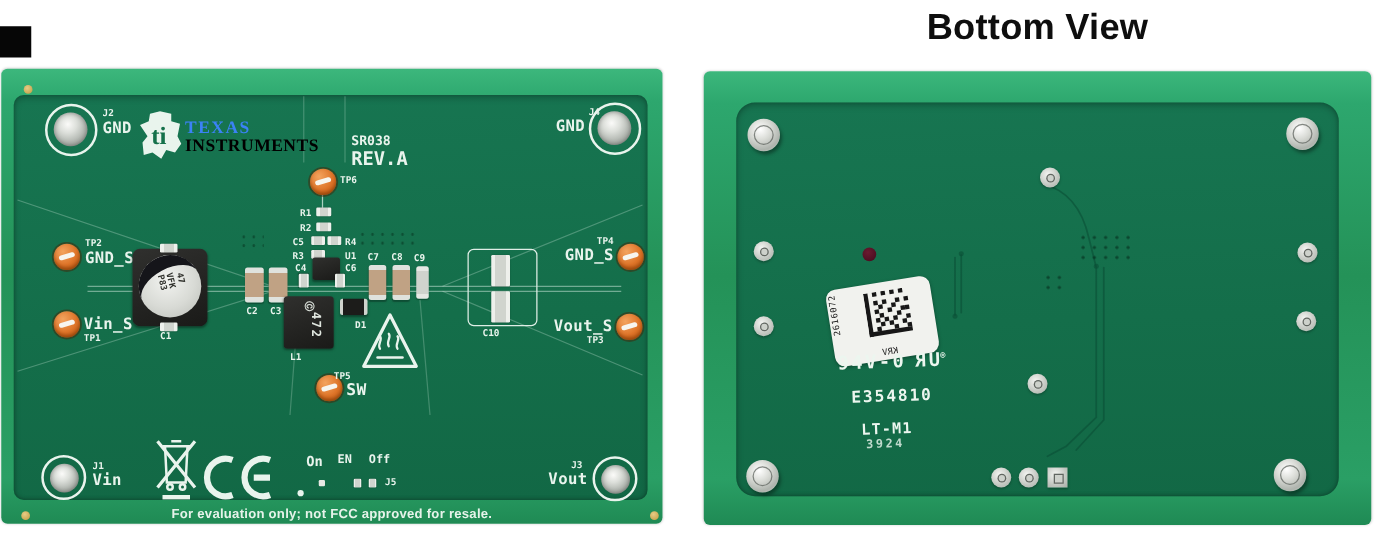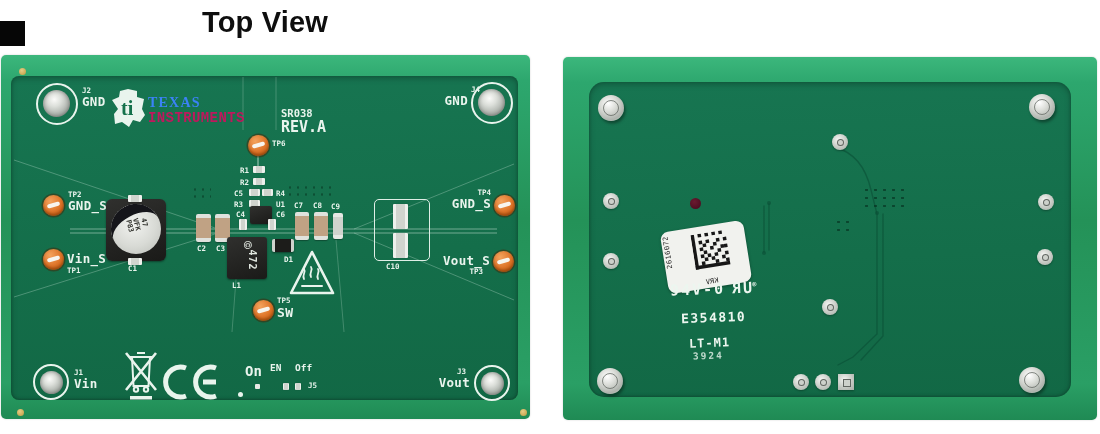--- a/index.html
+++ b/index.html
@@ -32,21 +32,21 @@
   .sticker .krv{position:absolute;left:38px;bottom:2px;font-size:7px;font-family:"DejaVu Sans Mono",monospace;color:#1c1c1c;transform:scaleX(-1)}
   .bsilk{position:absolute;font-family:"DejaVu Sans Mono",monospace;font-weight:bold;color:#ecf6ef;transform:rotate(-2deg);line-height:1;white-space:nowrap}
   .mark-mirror{display:inline-block;transform:scaleX(-1);margin-left:5px}
   .footer{position:absolute;text-align:center;font-size:10.5px;font-weight:bold;color:#e6f3ea;letter-spacing:.2px}
 </style>
 </head>
 <body>
 
 <div class="stage">
 
-  <div class="title" style="left:0;width:530px;top:6px">Top View</div>
+  <div class="title" style="left:563px;width:534px;top:6px">Bottom View</div>
 
   <div class="board-edge" style="left:1px;top:55px;width:529px;height:364px"></div>
   <div class="board-face" style="left:11px;top:76px;width:507px;height:324px;border-radius:8px"></div>
 
   <div class="board-edge" style="left:563px;top:57px;width:534px;height:363px"></div>
   <div class="board-face" style="left:589px;top:82px;width:482px;height:315px;border-radius:15px"></div>
 
   <svg class="abs" width="1100" height="434" style="left:0;top:0;pointer-events:none">
     <g stroke="#cfeadd" stroke-opacity=".5" stroke-width="1" fill="none">
       <path d="M70,229 H497 M70,233 H497"></path>
@@ -71,21 +71,21 @@
   <div class="gold" style="left:520px;top:409px"></div>
 
   <div class="dotgrid" style="left:191px;top:186px;width:20px;height:16px"></div>
   <div class="dotgrid" style="left:286px;top:184px;width:48px;height:14px"></div>
 
   <svg class="abs" width="36" height="40" style="left:110px;top:88px">
     <path d="M18,1 L27,3 L27,9 L34,11 L32,21 L35,27 L30,34 L23,32 L19,39 L12,34 L5,36 L4,26 L8,21 L2,12 L9,9 L10,3 Z" fill="#e9f4ed"></path>
     <text x="11" y="27" font-family="Liberation Serif, serif" font-size="20" font-weight="bold" fill="#15714b">ti</text>
   </svg>
   <div class="abs" style="left:148px;top:95px;font-family:'Liberation Serif',serif;font-weight:bold;font-size:14px;letter-spacing:1.2px;color:#3b82f6">TEXAS</div>
-  <div class="abs" style="left:148px;top:110px;font-family:Liberation Mono, monospace;font-weight:bold;font-size:14px;letter-spacing:.4px;color:#be185d">INSTRUMENTS</div>
+  <div class="abs" style="left:148px;top:110px;font-family:Liberation Serif, serif;font-weight:bold;font-size:14px;letter-spacing:.4px;color:#000000">INSTRUMENTS</div>
 
   <div class="silk" style="left:281px;top:108px;font-size:10.5px">SR038</div>
   <div class="silk" style="left:281px;top:120px;font-size:15px">REV.A</div>
 
   <div class="ring" style="left:36px;top:83px;width:42px;height:42px">
       <div class="turret" style="left:5px;top:5px;width:27px;height:27px"></div>
     </div>
   <div class="silk ref" style="left:82px;top:87px">J2</div>
   <div class="silk lbl" style="left:82px;top:96px">GND</div>
 
@@ -120,21 +120,21 @@
 
   <div class="tp" style="left:494px;top:195px"></div>
   <div class="silk ref right" style="left:430px;top:189px;width:61px">TP4</div>
   <div class="silk lbl right" style="left:410px;top:198px;width:81px">GND_S</div>
 
   <div class="tp" style="left:493px;top:251px"></div>
   <div class="silk lbl right" style="left:405px;top:255px;width:85px">Vout_S</div>
   <div class="silk ref right" style="left:430px;top:268px;width:53px">TP3</div>
 
   <div class="tp" style="left:253px;top:300px"></div>
-  <div class="silk ref" style="left:277px;top:297px">TP5</div>
+  <div class="silk ref" style="left:267px;top:297px">TP5</div>
   <div class="silk lbl" style="left:277px;top:306px;font-size:13px">SW</div>
 
   <div class="blk" style="left:106px;top:199px;width:60px;height:62px;border-radius:6px"></div>
   <div class="chip" style="left:128px;top:195px;width:14px;height:7px"></div>
   <div class="chip" style="left:128px;top:258px;width:14px;height:7px"></div>
   <div class="abs" style="left:111px;top:204px;width:50px;height:50px;border-radius:50%;background:radial-gradient(circle at 45% 40%,#f2f3f0,#d8dad5 55%,#b9bcb6)"></div>
   <div class="abs" style="left:111px;top:204px;width:50px;height:50px;border-radius:50%;border-top:11px solid #15151a;box-sizing:border-box;transform:rotate(-28deg)"></div>
   <div class="abs" style="left:117px;top:213px;width:38px;transform:rotate(76deg);font-family:'DejaVu Sans Mono',monospace;font-size:7px;font-weight:bold;color:#33342f;text-align:center;line-height:1.1">
     <div>47</div>
     <div>VFK</div>
@@ -198,31 +198,32 @@
       <path d="M8,7 L38,44 M38,7 L8,44" stroke-width="2.6"></path>
     </g>
     <rect x="12" y="50" width="22" height="3.5" fill="#e9f4ed"></rect>
   </svg>
 
   <svg class="abs" width="62" height="40" style="left:160px;top:362px">
     <path d="M26,6 A15,15 0 1 0 26,34" stroke="#e9f4ed" stroke-width="5" fill="none"></path>
     <path d="M56,6 A15,15 0 1 0 56,34 M43,20 H56" stroke="#e9f4ed" stroke-width="5" fill="none"></path>
   </svg>
 
-  <div class="silk" style="left:245px;top:364px;font-size:14px">On</div>
+  <div class="silk" style="left:245px;top:364px;font-size:11px">On</div>
   <div class="silk" style="left:270px;top:363px;font-size:9.5px">EN</div>
   <div class="silk" style="left:295px;top:363px;font-size:9.5px">Off</div>
   <div class="jblock" style="left:244px;top:377px;width:62px;height:21px"></div>
   <div class="jblock" style="left:245px;top:374px;width:25px;height:25px;background:#060606"></div>
   <div class="abs" style="left:255px;top:384px;width:5px;height:5px;background:#e8e8e4;border-radius:1px"></div>
   <div class="chip" style="left:283px;top:383px;width:6px;height:7px"></div>
   <div class="chip" style="left:295px;top:383px;width:6px;height:7px"></div>
   <div class="silk ref" style="left:308px;top:382px">J5</div>
   <div class="abs" style="left:238px;top:392px;width:5px;height:5px;border-radius:50%;background:#e9f4ed"></div>
 
+  <div class="footer" style="left:1px;top:405px;width:529px">For evaluation only; not FCC approved for resale.</div>
 
   <div class="screw" style="left:598px;top:95px"></div>
   <div class="screw" style="left:1029px;top:94px"></div>
   <div class="screw" style="left:597px;top:368px"></div>
   <div class="screw" style="left:1019px;top:367px"></div>
 
   <div class="pad" style="left:603px;top:193px"></div>
   <div class="pad" style="left:603px;top:253px"></div>
   <div class="pad" style="left:1038px;top:194px"></div>
   <div class="pad" style="left:1037px;top:249px"></div>

